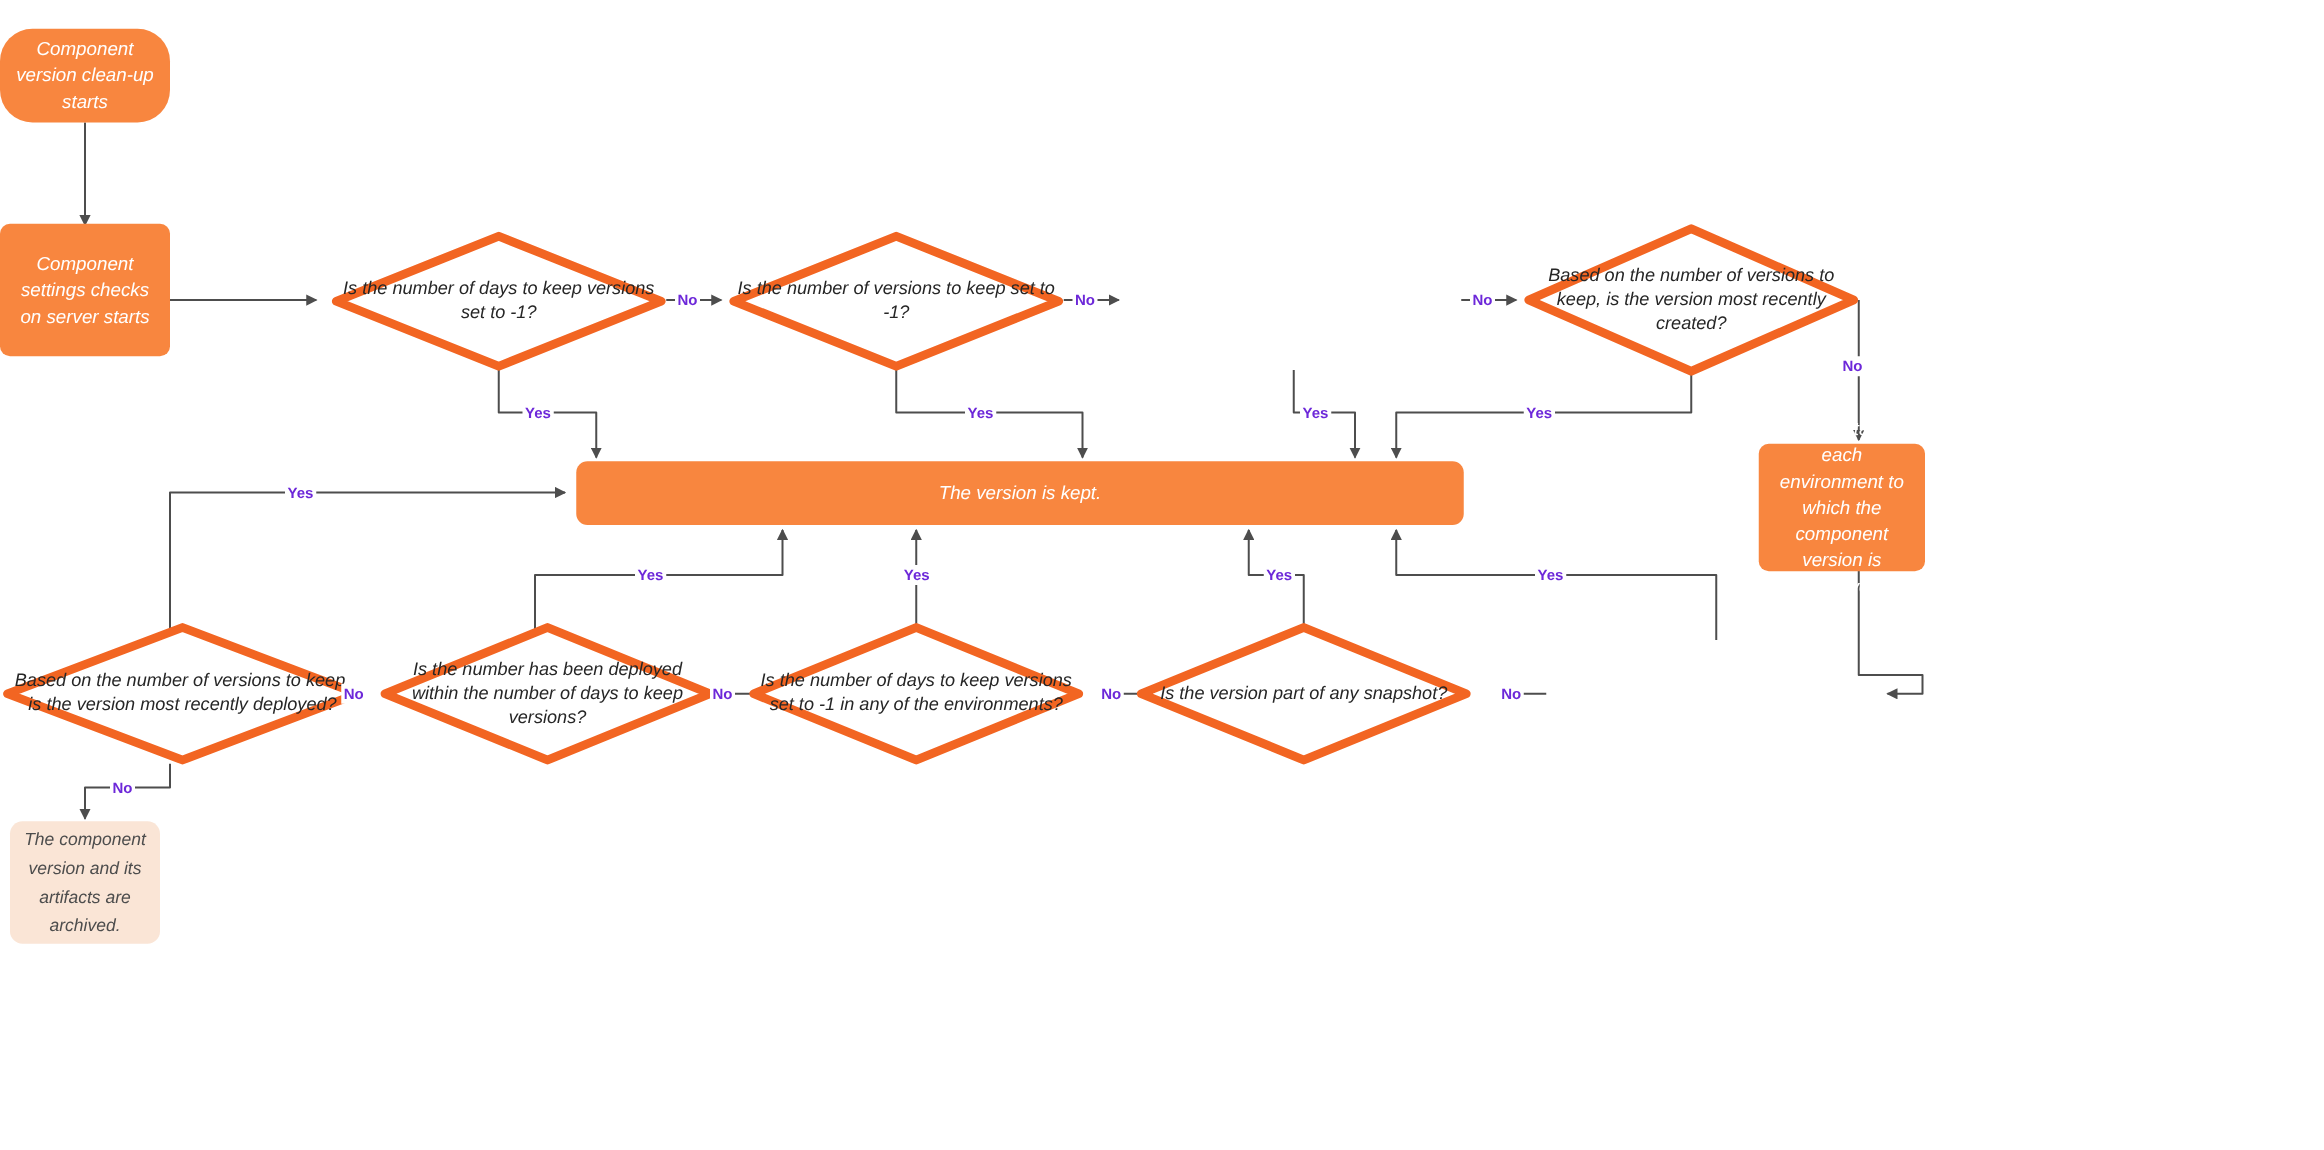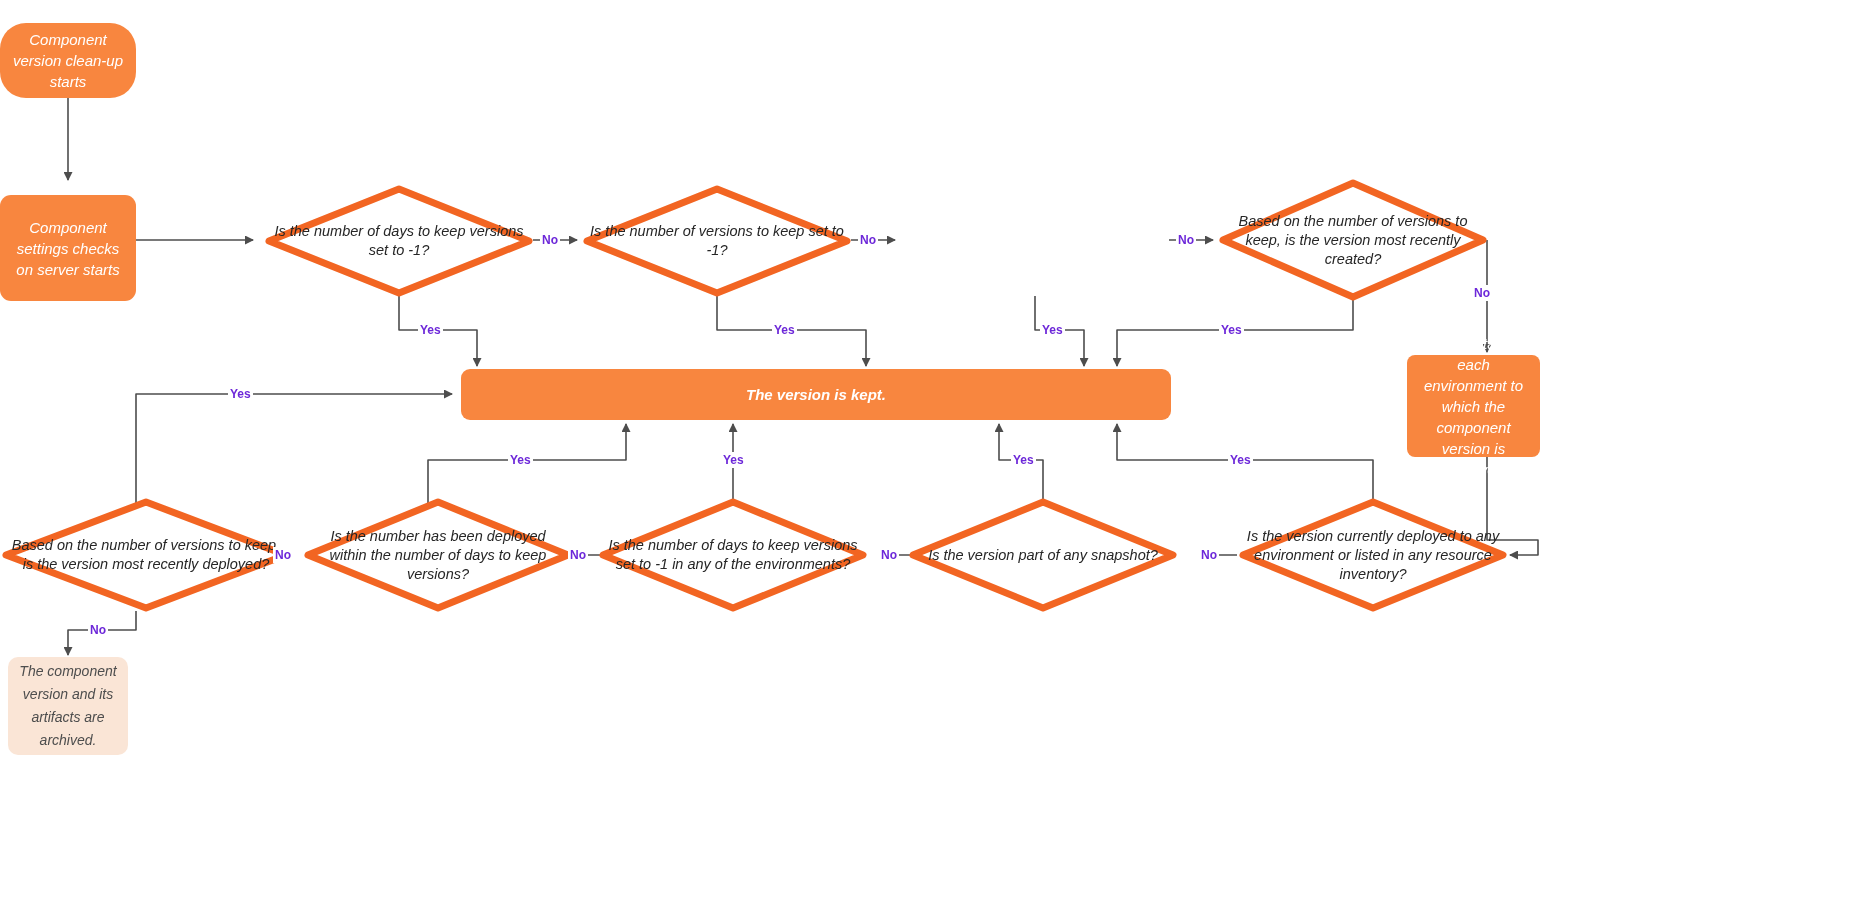--- a/index.html
+++ b/index.html
@@ -67,25 +67,25 @@
       <path d="M1487,455 L1487,540 L1538,540 L1538,555 L1510,555"></path>
 
       <path d="M136,611 L136,630 L68,630 L68,655"></path>
     </g>
   </svg>
 
   <div class="node term" style="left:0px;top:23px;width:136px;height:75px;">
     <span>Component version clean-up starts</span>
   </div>
 
-  <div class="node proc" style="left:0px;top:195px;width:136px;height:106px;border-radius:11px;">
+  <div class="node proc" style="left:0px;top:179px;width:136px;height:106px;">
     <span>Component settings checks on server starts</span>
   </div>
 
-  <div class="node kept" style="left:461px;top:369px;width:710px;height:51px;font-weight:bold;">
+  <div class="node kept" style="left:461px;top:369px;width:710px;height:51px;">
     <span>The version is kept.</span>
   </div>
 
   <div class="node proc" style="left:1407px;top:355px;width:133px;height:102px;">
     <span>Checks start on each environment to which the component version is deployed</span>
   </div>
 
   <div class="node archived" style="left:8px;top:657px;width:120px;height:98px;">
     <span>The component version and its artifacts are archived.</span>
   </div>
@@ -133,26 +133,20 @@
     <div class="dtext">Is the number of days to keep versions set to -1 in any of the environments?</div>
   </div>
 
   <div class="diamond" style="left:909px;top:498px;width:268px;height:114px;">
     <svg width="268" height="114" viewBox="0 0 268 114">
         <polygon points="134,4 264,57 134,110 4,57" fill="#FFFFFF" stroke="#F26522" stroke-width="7" stroke-linejoin="round"></polygon>
       </svg>
     <div class="dtext">Is the version part of any snapshot?</div>
   </div>
 
-  <div class="diamond" style="left:1239px;top:498px;width:268px;height:114px;">
-    <svg width="268" height="114" viewBox="0 0 268 114">
-        <polygon points="134,4 264,57 134,110 4,57" fill="#FFFFFF" stroke="#F26522" stroke-width="7" stroke-linejoin="round"></polygon>
-      </svg>
-    <div class="dtext">Is the version currently deployed to any environment or listed in any resource  inventory?</div>
-  </div>
 
   <span class="elabel" style="left:540px;top:232px;">No</span>
   <span class="elabel" style="left:858px;top:232px;">No</span>
   <span class="elabel" style="left:1176px;top:232px;">No</span>
   <span class="elabel" style="left:1472px;top:285px;">No</span>
 
   <span class="elabel" style="left:418px;top:322px;">Yes</span>
   <span class="elabel" style="left:772px;top:322px;">Yes</span>
   <span class="elabel" style="left:1040px;top:322px;">Yes</span>
   <span class="elabel" style="left:1219px;top:322px;">Yes</span>

